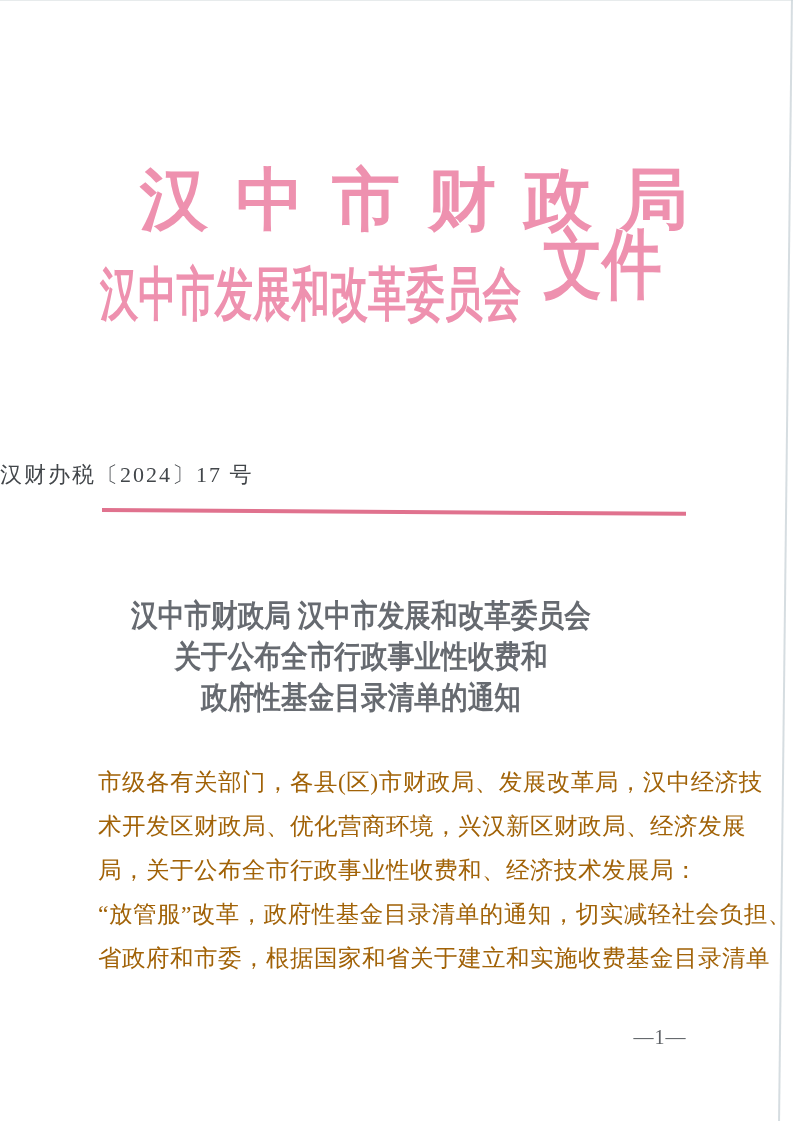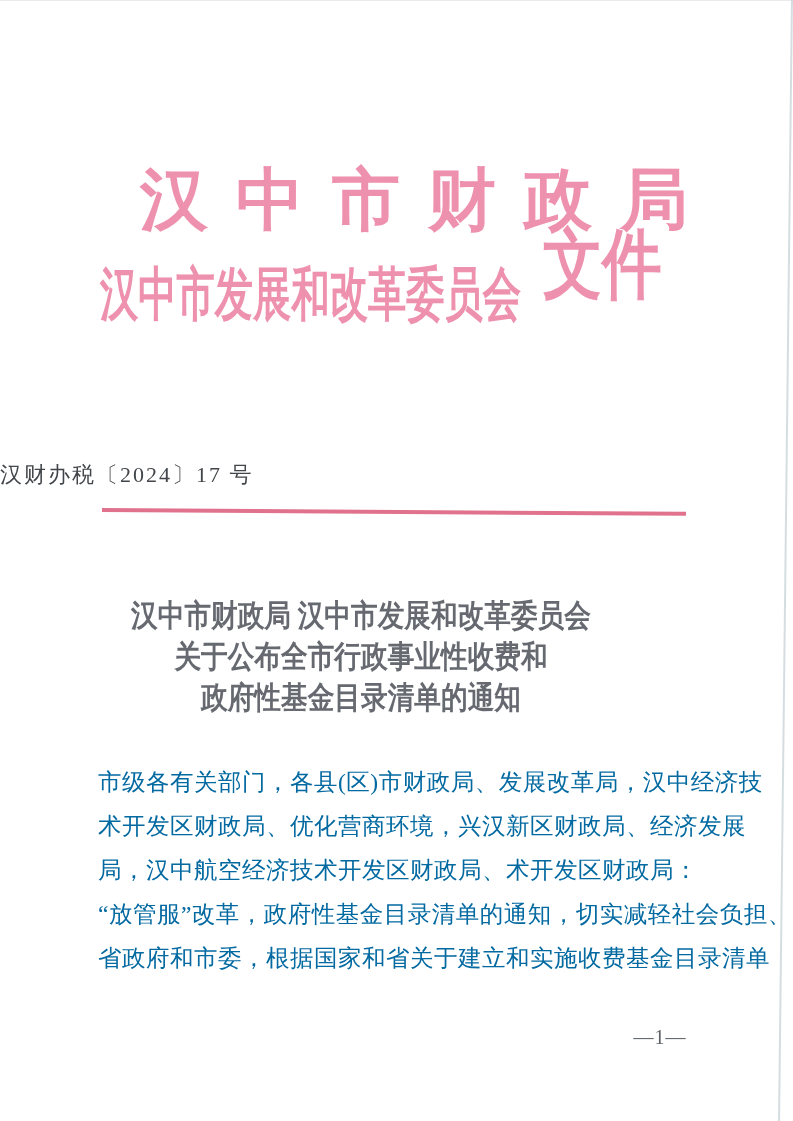--- a/index.html
+++ b/index.html
@@ -114,21 +114,21 @@
   .title-line { white-space: nowrap; }
 
   
   .body-block {
     position: absolute;
     left: 98px;
     top: 760px;
     width: 612px;
     font-size: 23.5px;
     line-height: 44px;
-    color: #0369a1;
+    color: #a16207;
     letter-spacing: 0.5px;
   }
   .body-line { white-space: nowrap; }
   .body-line.indent { padding-left: 42px; }
 
   
   .page-number {
     position: absolute;
     left: 600px;
     top: 1024px;
@@ -160,20 +160,20 @@
 
   <div class="title-block">
     <div class="title-line">汉中市财政局 汉中市发展和改革委员会</div>
     <div class="title-line">关于公布全市行政事业性收费和</div>
     <div class="title-line">政府性基金目录清单的通知</div>
   </div>
 
   <div class="body-block">
     <div class="body-line">市级各有关部门，各县(区)市财政局、发展改革局，汉中经济技</div>
     <div class="body-line">术开发区财政局、优化营商环境，兴汉新区财政局、经济发展</div>
-    <div class="body-line">局，汉中航空经济技术开发区财政局、术开发区财政局：</div>
+    <div class="body-line">局，关于公布全市行政事业性收费和、经济技术发展局：</div>
     <div class="body-line">“放管服”改革，政府性基金目录清单的通知，切实减轻社会负担、</div>
     <div class="body-line">省政府和市委，根据国家和省关于建立和实施收费基金目录清单</div>
   </div>
 
   <div class="page-number">—1—</div>
 
 </div>
 
 </body></html>

